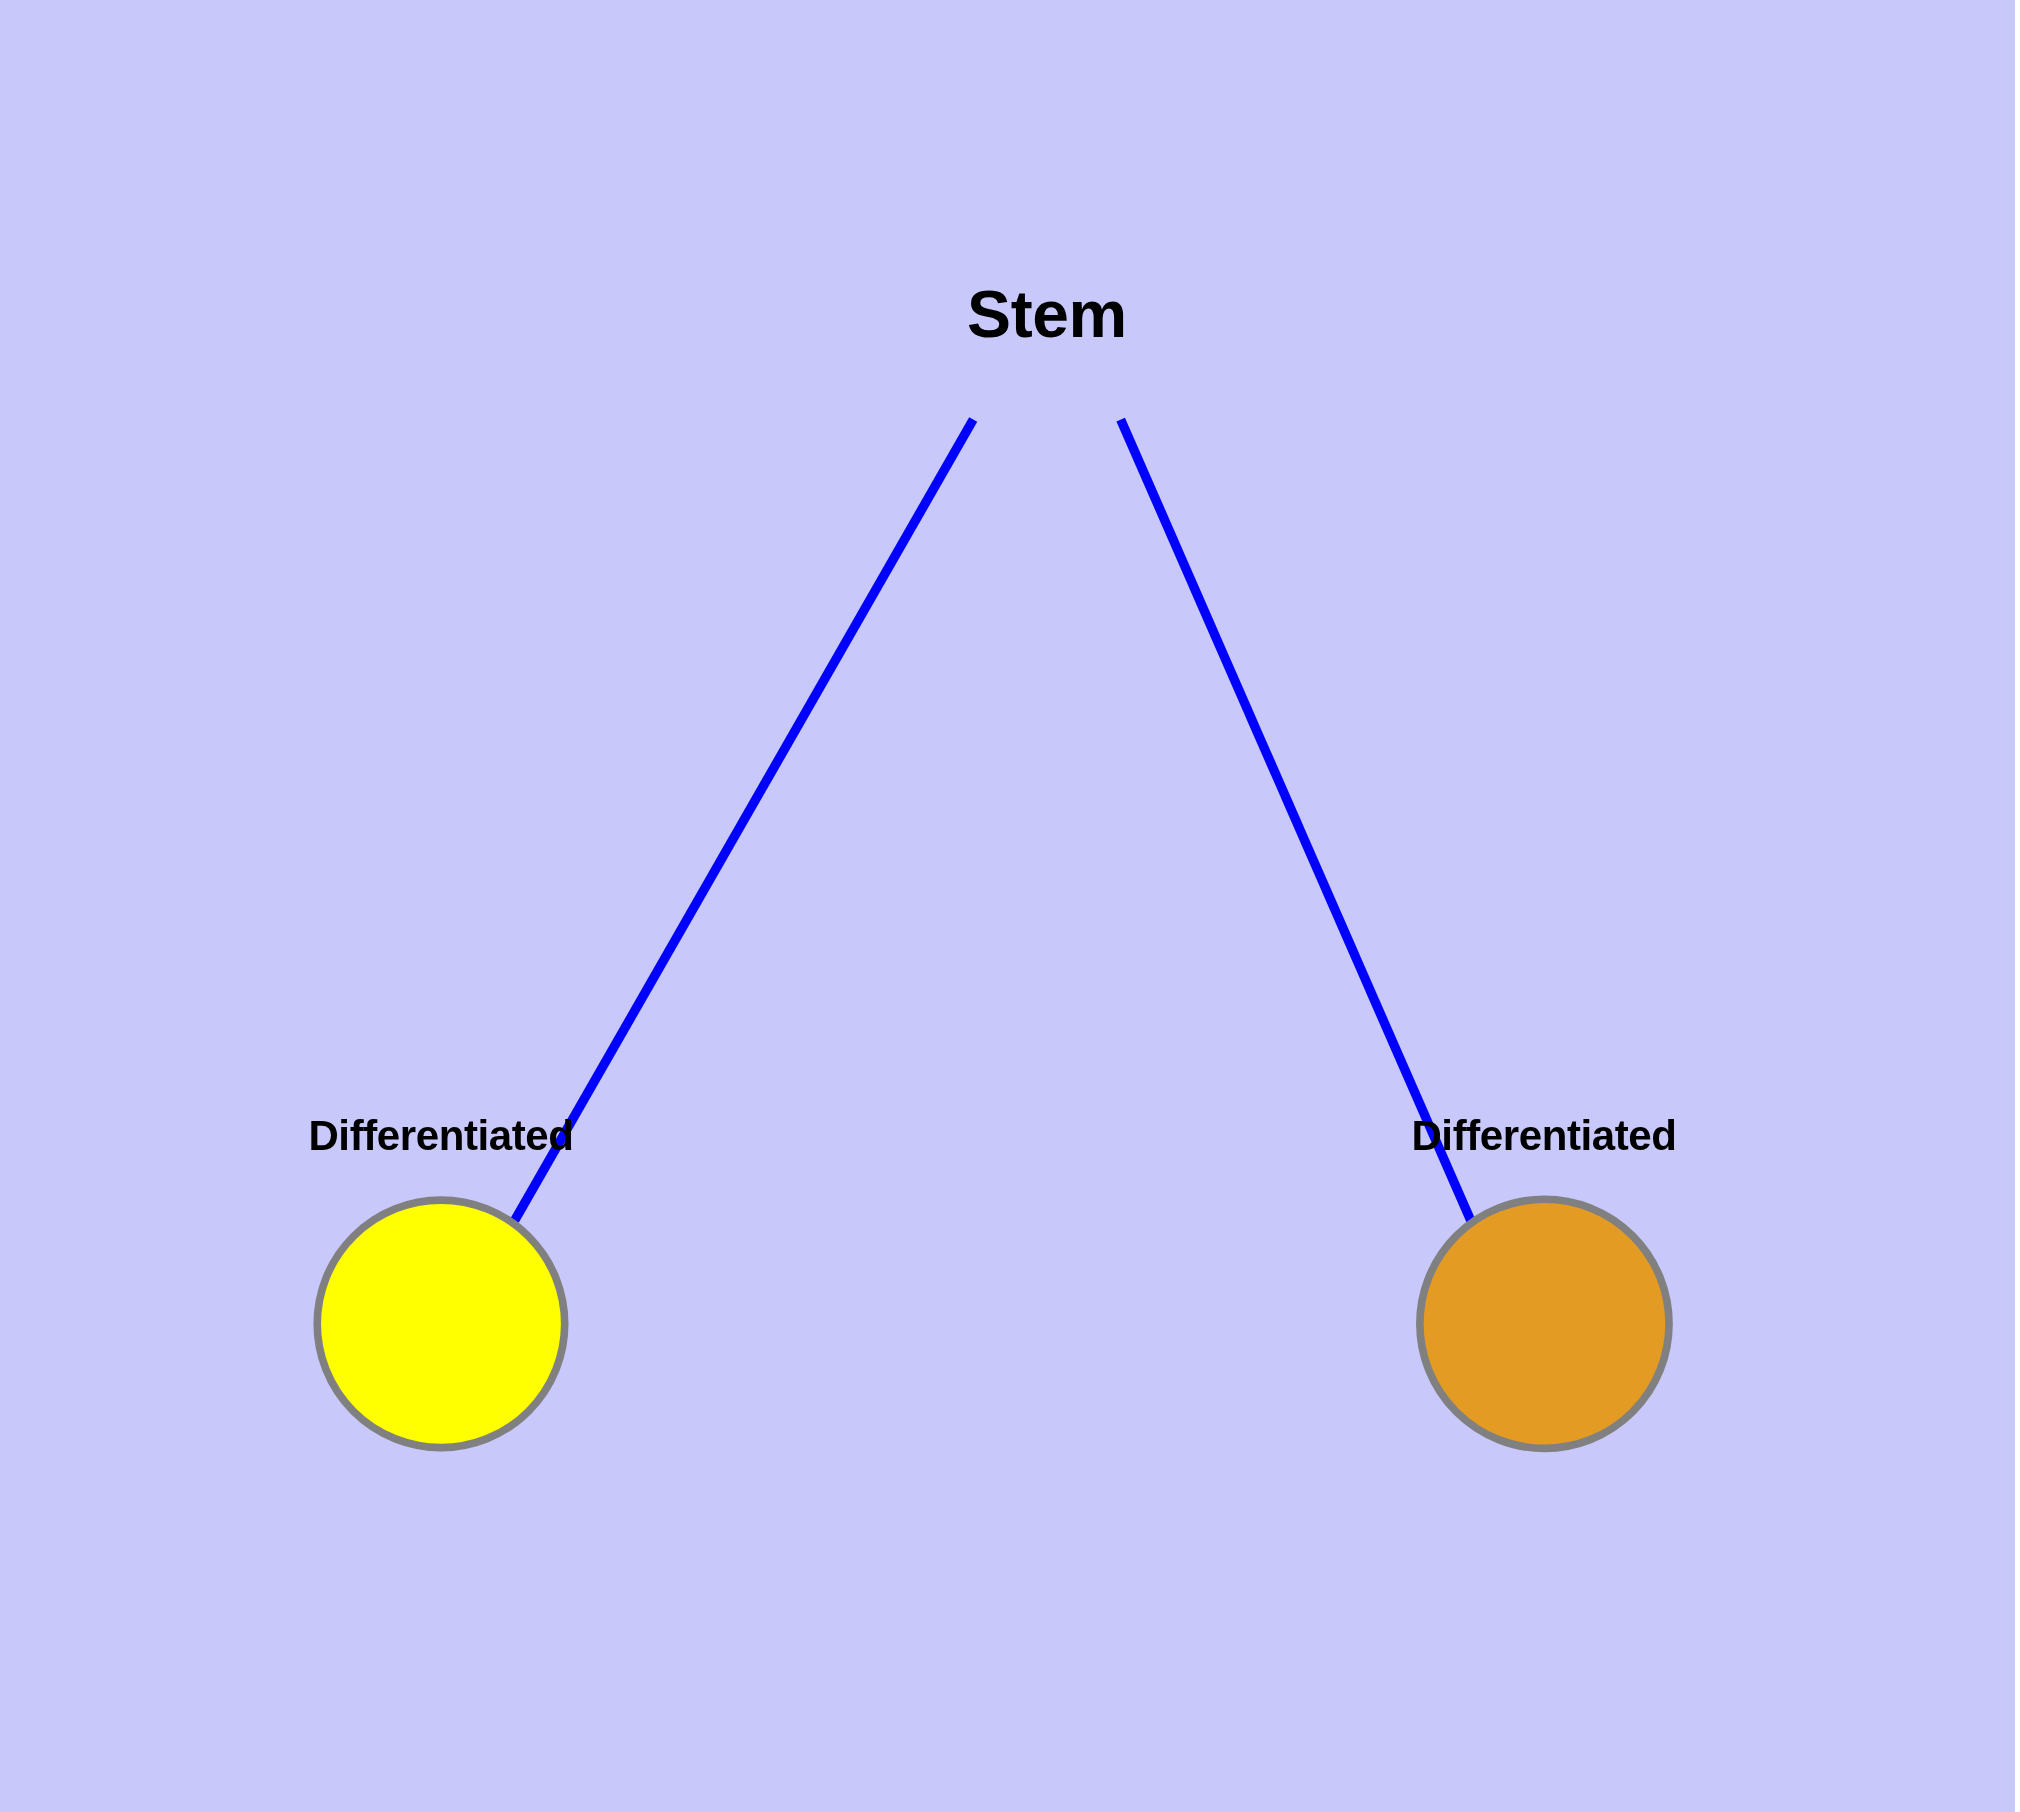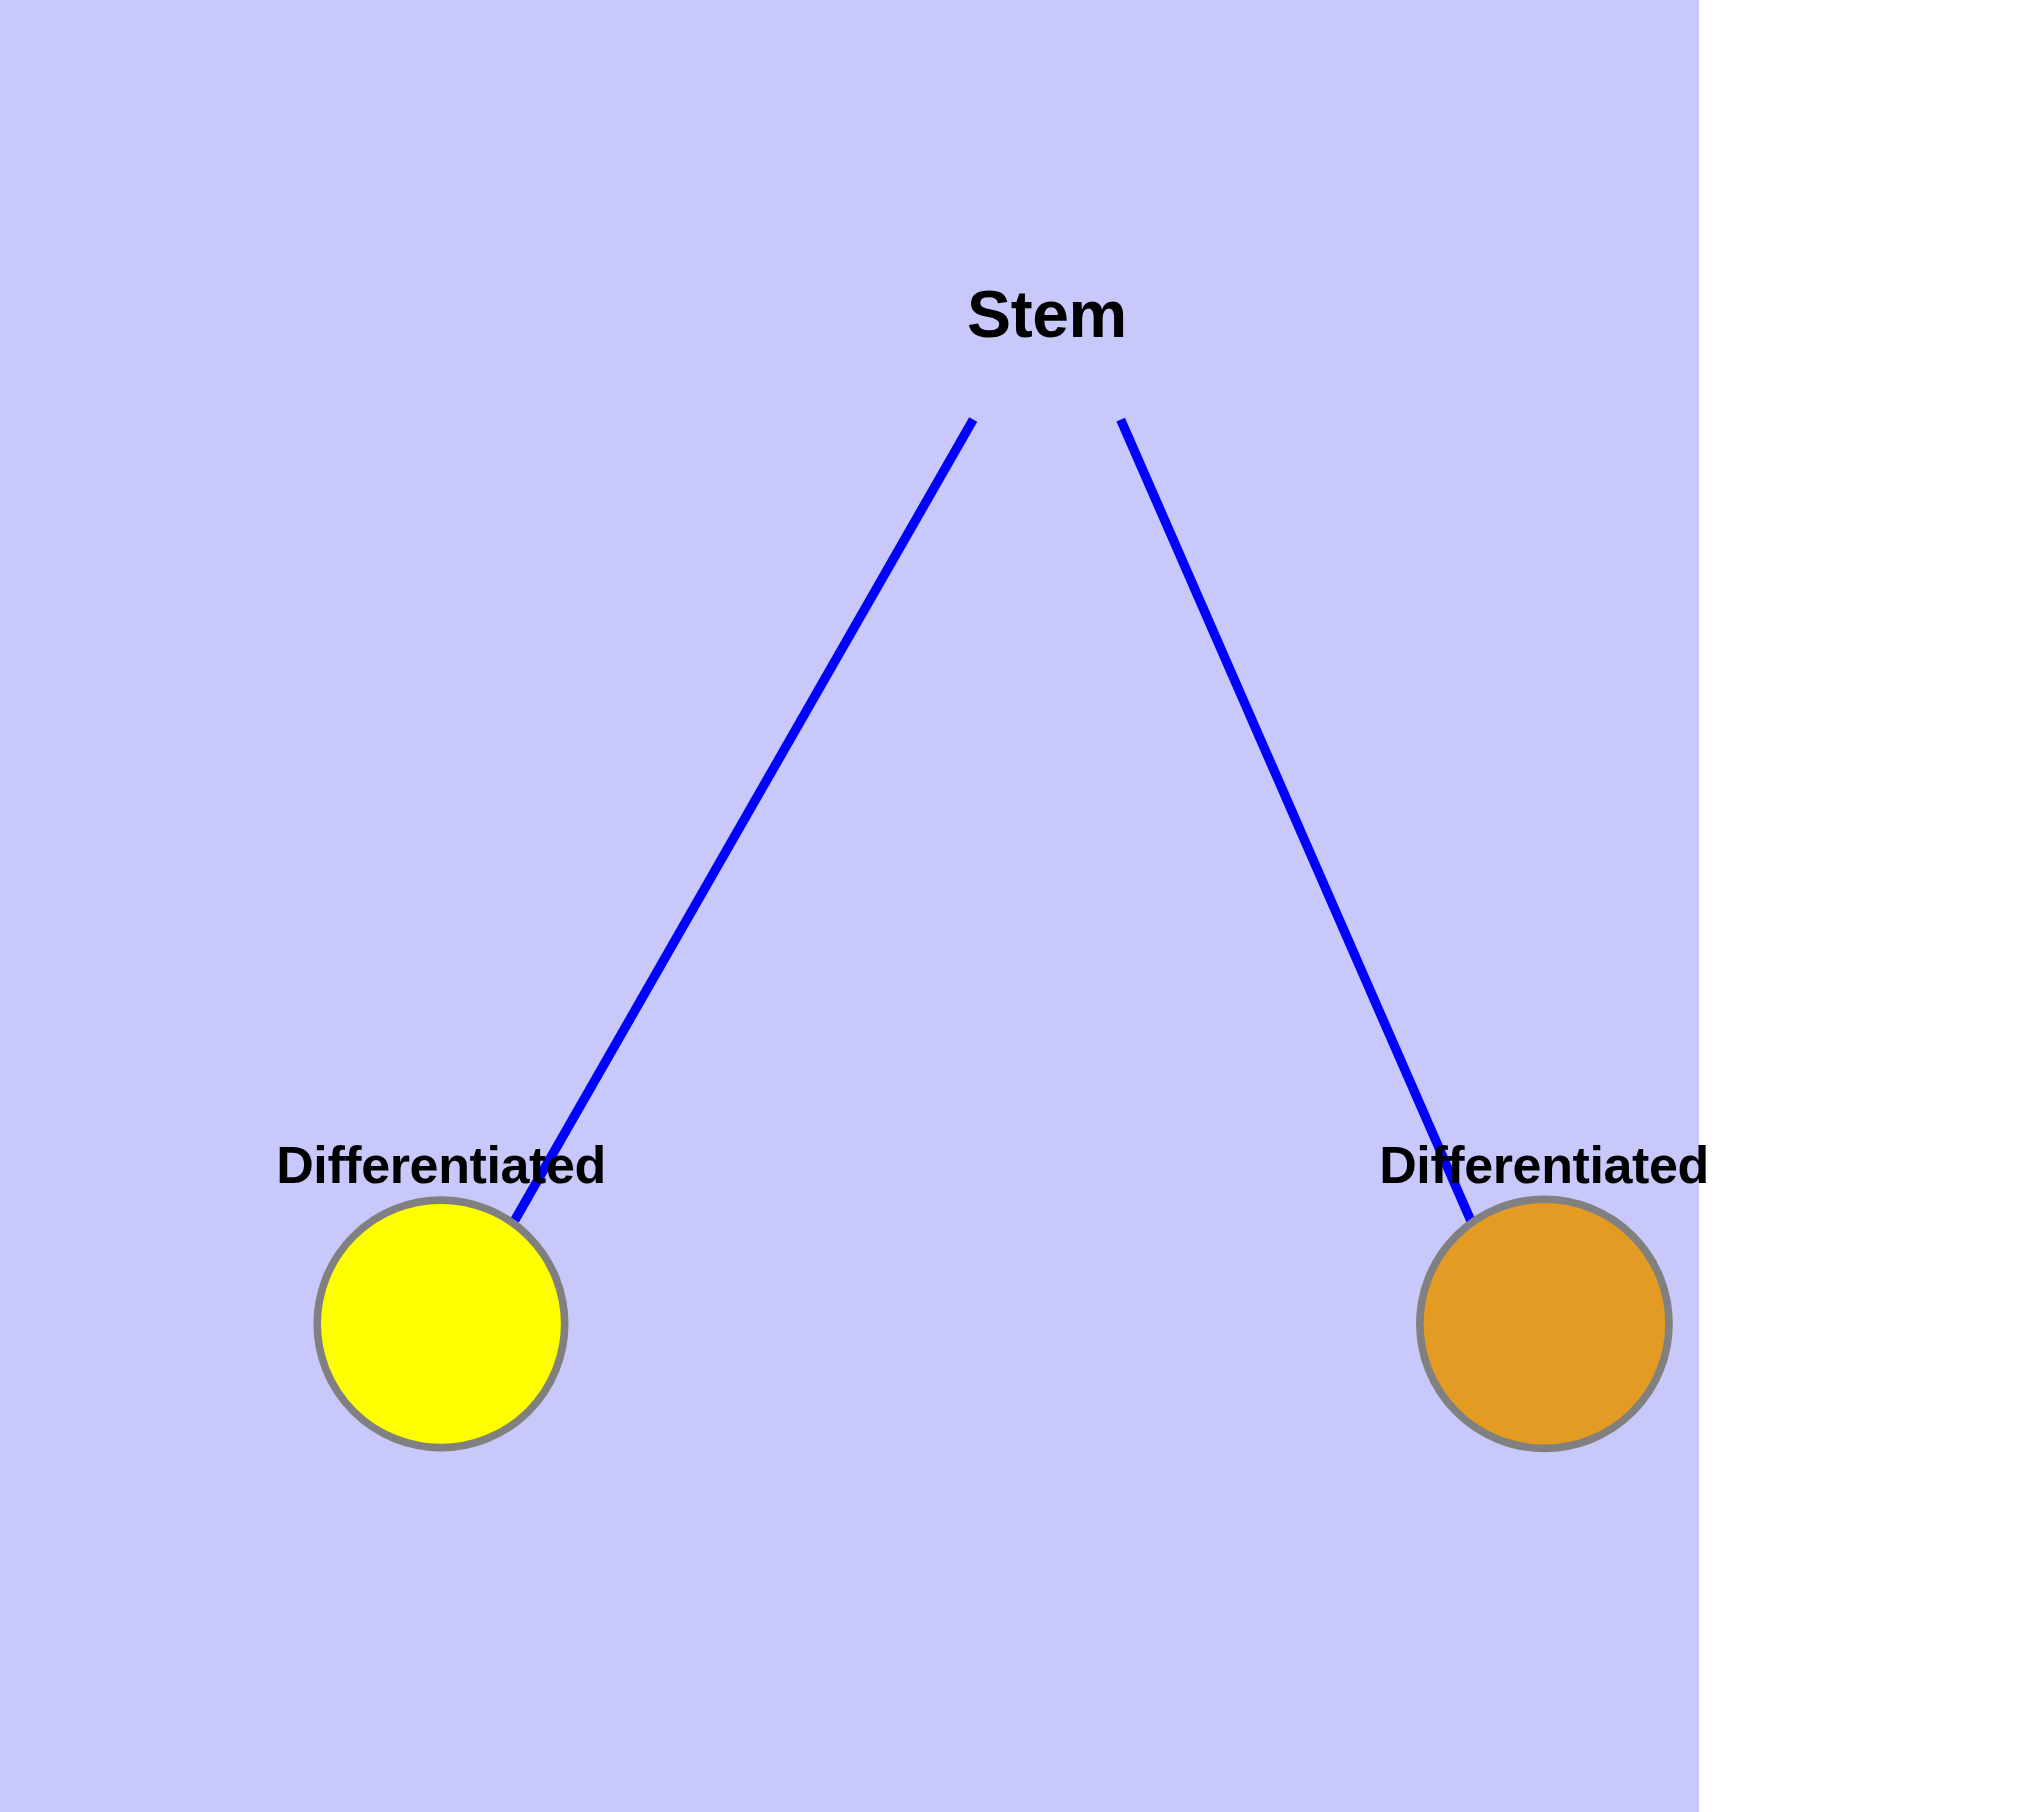--- a/index.html
+++ b/index.html
@@ -35,27 +35,27 @@
     color: #000000;
     white-space: pre;
     line-height: 1.18;
     letter-spacing: -0.4px;
     pointer-events: none;
   }
   .label-stem {
     font-size: 66px;
   }
   .label-typea, .label-typeb {
-    font-size: 52px;
+    font-size: 42px;
   }
 </style>
 </head>
 <body>
 
-<div id="canvas" style="background: rgb(200, 200, 250); width: 1699px; height: 1812px;">
+<div id="canvas" style="background: rgb(200, 200, 250); width: 2015px; height: 1812px;">
 
   <svg id="graph-svg" viewBox="0 0 2384 2138">
 
     <g>
       <line x1="1148" y1="495" x2="607" y2="1440" stroke="#0000ff" stroke-width="11" stroke-linecap="butt"></line>
       <line x1="1322" y1="495" x2="1735" y2="1440" stroke="#0000ff" stroke-width="11" stroke-linecap="butt"></line>
     </g>
 
     <g cx="1235" cy="372" r="146" fill="#9efb02" stroke="#808080" stroke-width="9">
       <circle cx="520" cy="1562" r="146" fill="#ffff00" stroke="#808080" stroke-width="9"></circle>

